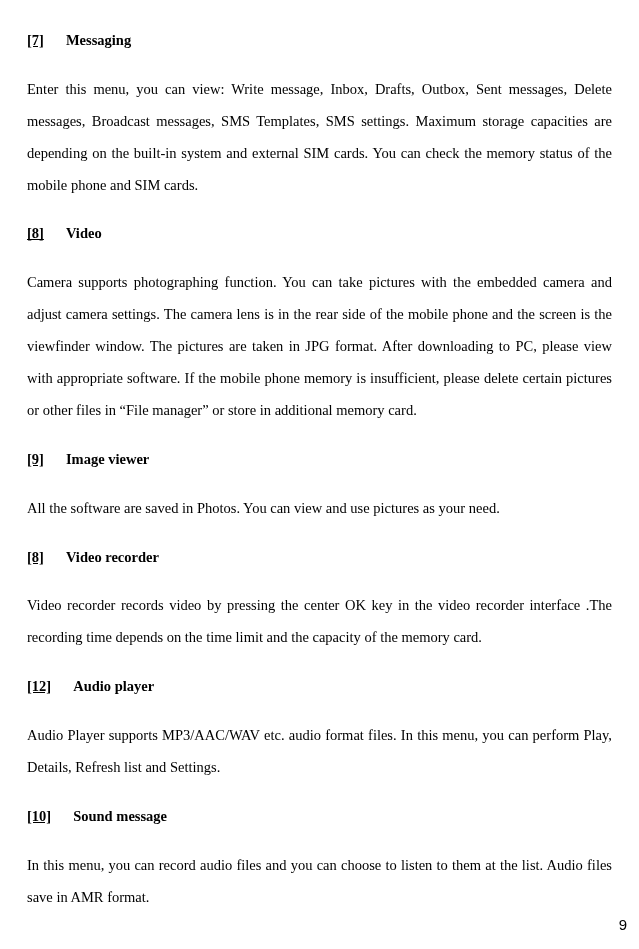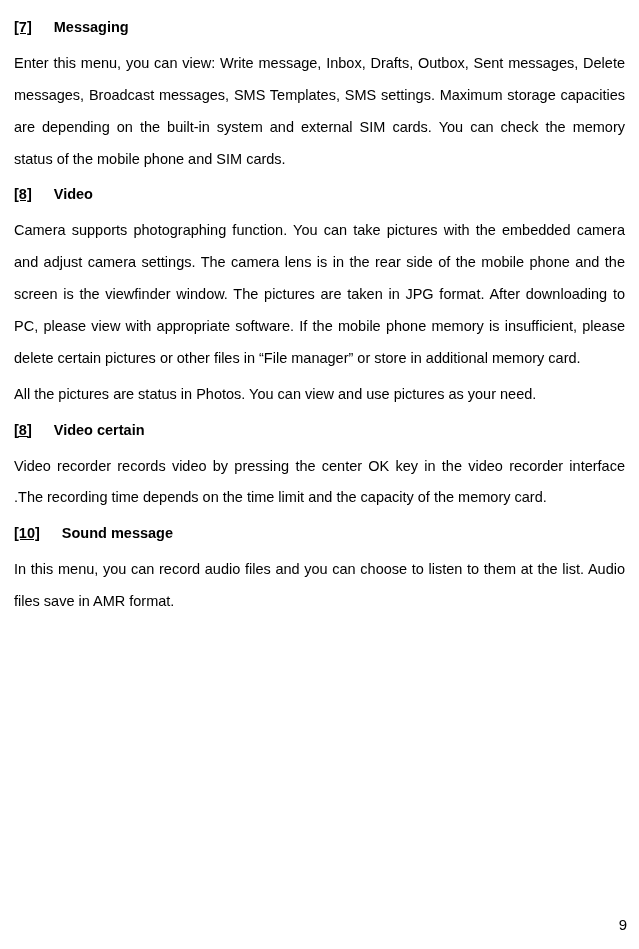--- a/index.html
+++ b/index.html
@@ -32,46 +32,54 @@
       display: inline-block;
       width: 22px;
     }
     .page-number {
       position: absolute;
       bottom: 8px;
       right: 12px;
       font-size: 15px;
     }
     p {
-      margin: 4px;
+      margin: 17px;
+      font-family: Liberation Serif, serif;
     }
   </style>
 </head>
 <body>
 
 <div class="content">
 
   <p class="section-heading">
     <span class="bracket-num">[7]</span><span class="spacer"></span><span>Messaging</span>
   </p>
   <p>Enter this menu, you can view: Write message, Inbox, Drafts, Outbox, Sent messages, Delete messages, Broadcast messages, SMS Templates, SMS settings. Maximum storage capacities are depending on the built-in system and external SIM cards. You can check the memory status of the mobile phone and SIM cards.</p>
 
   <p class="section-heading">
     <span class="bracket-num">[8]</span><span class="spacer"></span><span>Video</span>
   </p>
   <p>Camera supports photographing function. You can take pictures with the embedded camera and adjust camera settings. The camera lens is in the rear side of the mobile phone and the screen is the viewfinder window. The pictures are taken in JPG format. After downloading to PC, please view with appropriate software. If the mobile phone memory is insufficient, please delete certain pictures or other files in “File manager” or store in additional memory card.</p>
 
-  <p>All the pictures are status in Photos. You can view and use pictures as your need.</p>
+  <p class="section-heading">
+    <span class="bracket-num">[9]</span><span class="spacer"></span><span>Image viewer</span>
+  </p>
+  <p>All the software are saved in Photos. You can view and use pictures as your need.</p>
 
   <p class="section-heading">
-    <span class="bracket-num">[8]</span><span class="spacer"></span><span>Video certain</span>
+    <span class="bracket-num">[8]</span><span class="spacer"></span><span>Video recorder</span>
   </p>
   <p>Video recorder records video by pressing the center OK key in the video recorder interface .The recording time depends on the time limit and the capacity of the memory card.</p>
 
 
+  <p class="section-heading">
+    <span class="bracket-num">[12]</span><span class="spacer"></span><span>Audio player</span>
+  </p>
+  <p>Audio Player supports MP3/AAC/WAV etc. audio format files. In this menu, you can perform Play, Details, Refresh list and Settings.</p>
 
   <p class="section-heading">
     <span class="bracket-num">[10]</span><span class="spacer"></span><span>Sound message</span>
   </p>
   <p>In this menu, you can record audio files and you can choose to listen to them at the list. Audio files save in AMR format.</p>
 
 </div>
 
 <div class="page-number">9</div>
 

